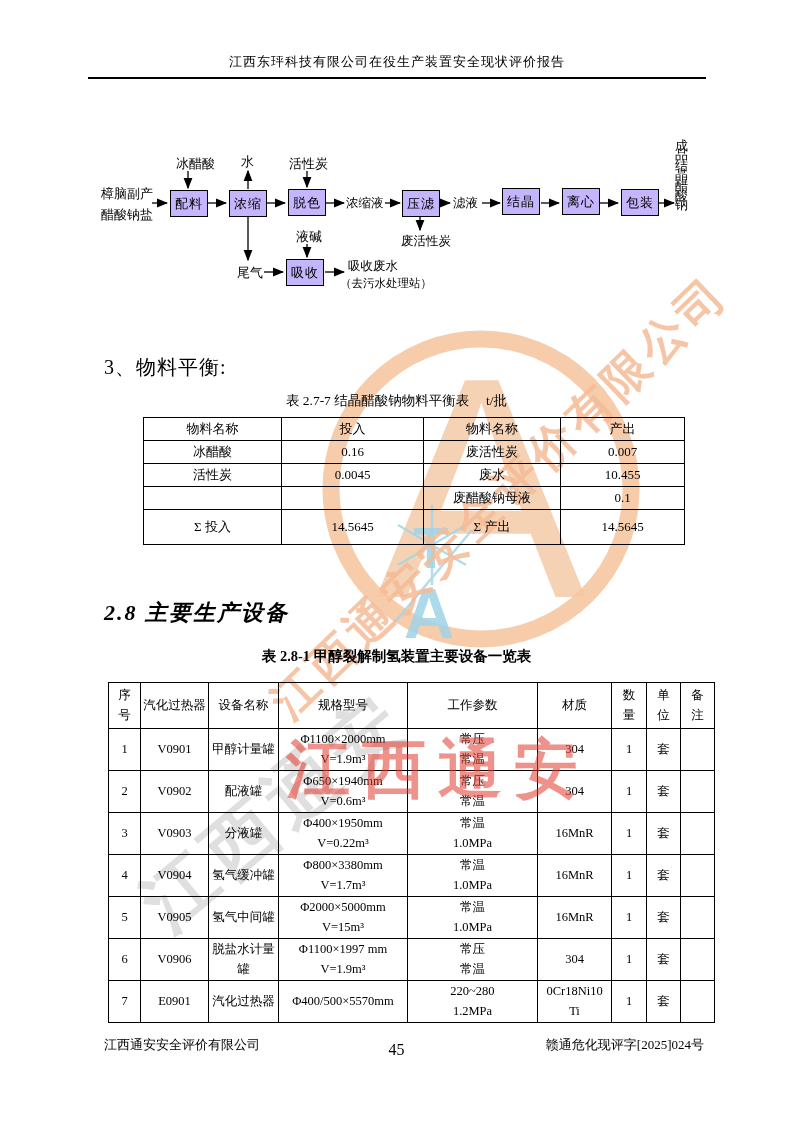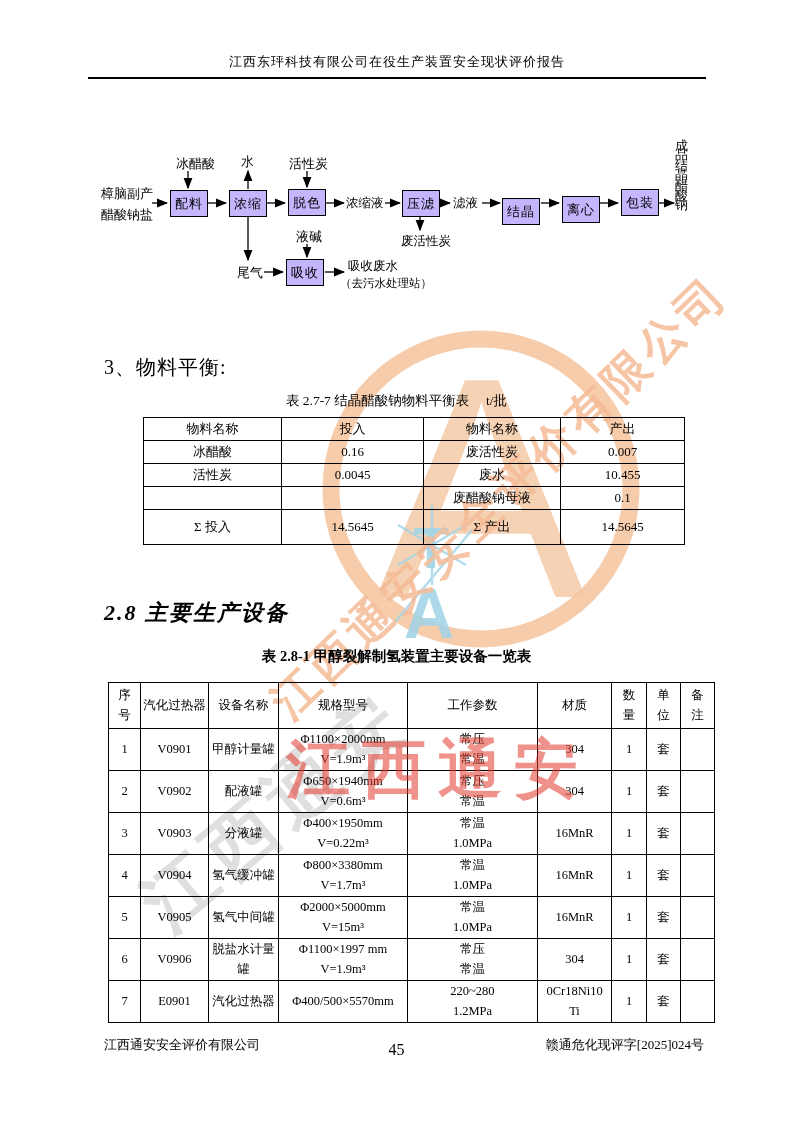--- a/index.html
+++ b/index.html
@@ -124,22 +124,22 @@
         <line x1="307" y1="244" x2="307" y2="257"></line>
         <line x1="325" y1="272" x2="344" y2="272"></line>
         <line x1="420" y1="217" x2="420" y2="230"></line>
       </g>
     </svg>
 
     <div class="fbox" style="left:170px;top:190px;">配料</div>
     <div class="fbox" style="left:229px;top:190px;">浓缩</div>
     <div class="fbox" style="left:288px;top:189px;">脱色</div>
     <div class="fbox" style="left:402px;top:190px;">压滤</div>
-    <div class="fbox" style="left:502px;top:198px;text-align:right;">结晶</div>
-    <div class="fbox" style="left:562px;top:196px;">离心</div>
+    <div class="fbox" style="left:502px;top:188px;text-align:right;">结晶</div>
+    <div class="fbox" style="left:562px;top:188px;">离心</div>
     <div class="fbox" style="left:621px;top:189px;">包装</div>
     <div class="fbox" style="left:286px;top:259px;">吸收</div>
 
     <div class="flabel" style="left:101px;top:183px;">樟脑副产
 醋酸钠盐</div>
     <div class="flabel" style="left:176px;top:153px;">冰醋酸</div>
     <div class="flabel" style="left:241px;top:151px;">水</div>
     <div class="flabel" style="left:289px;top:153px;">活性炭</div>
     <div class="flabel" style="left:346px;top:193px;font-size:12.5px;">浓缩液</div>
     <div class="flabel" style="left:453px;top:193px;font-size:12.5px;">滤液</div>

